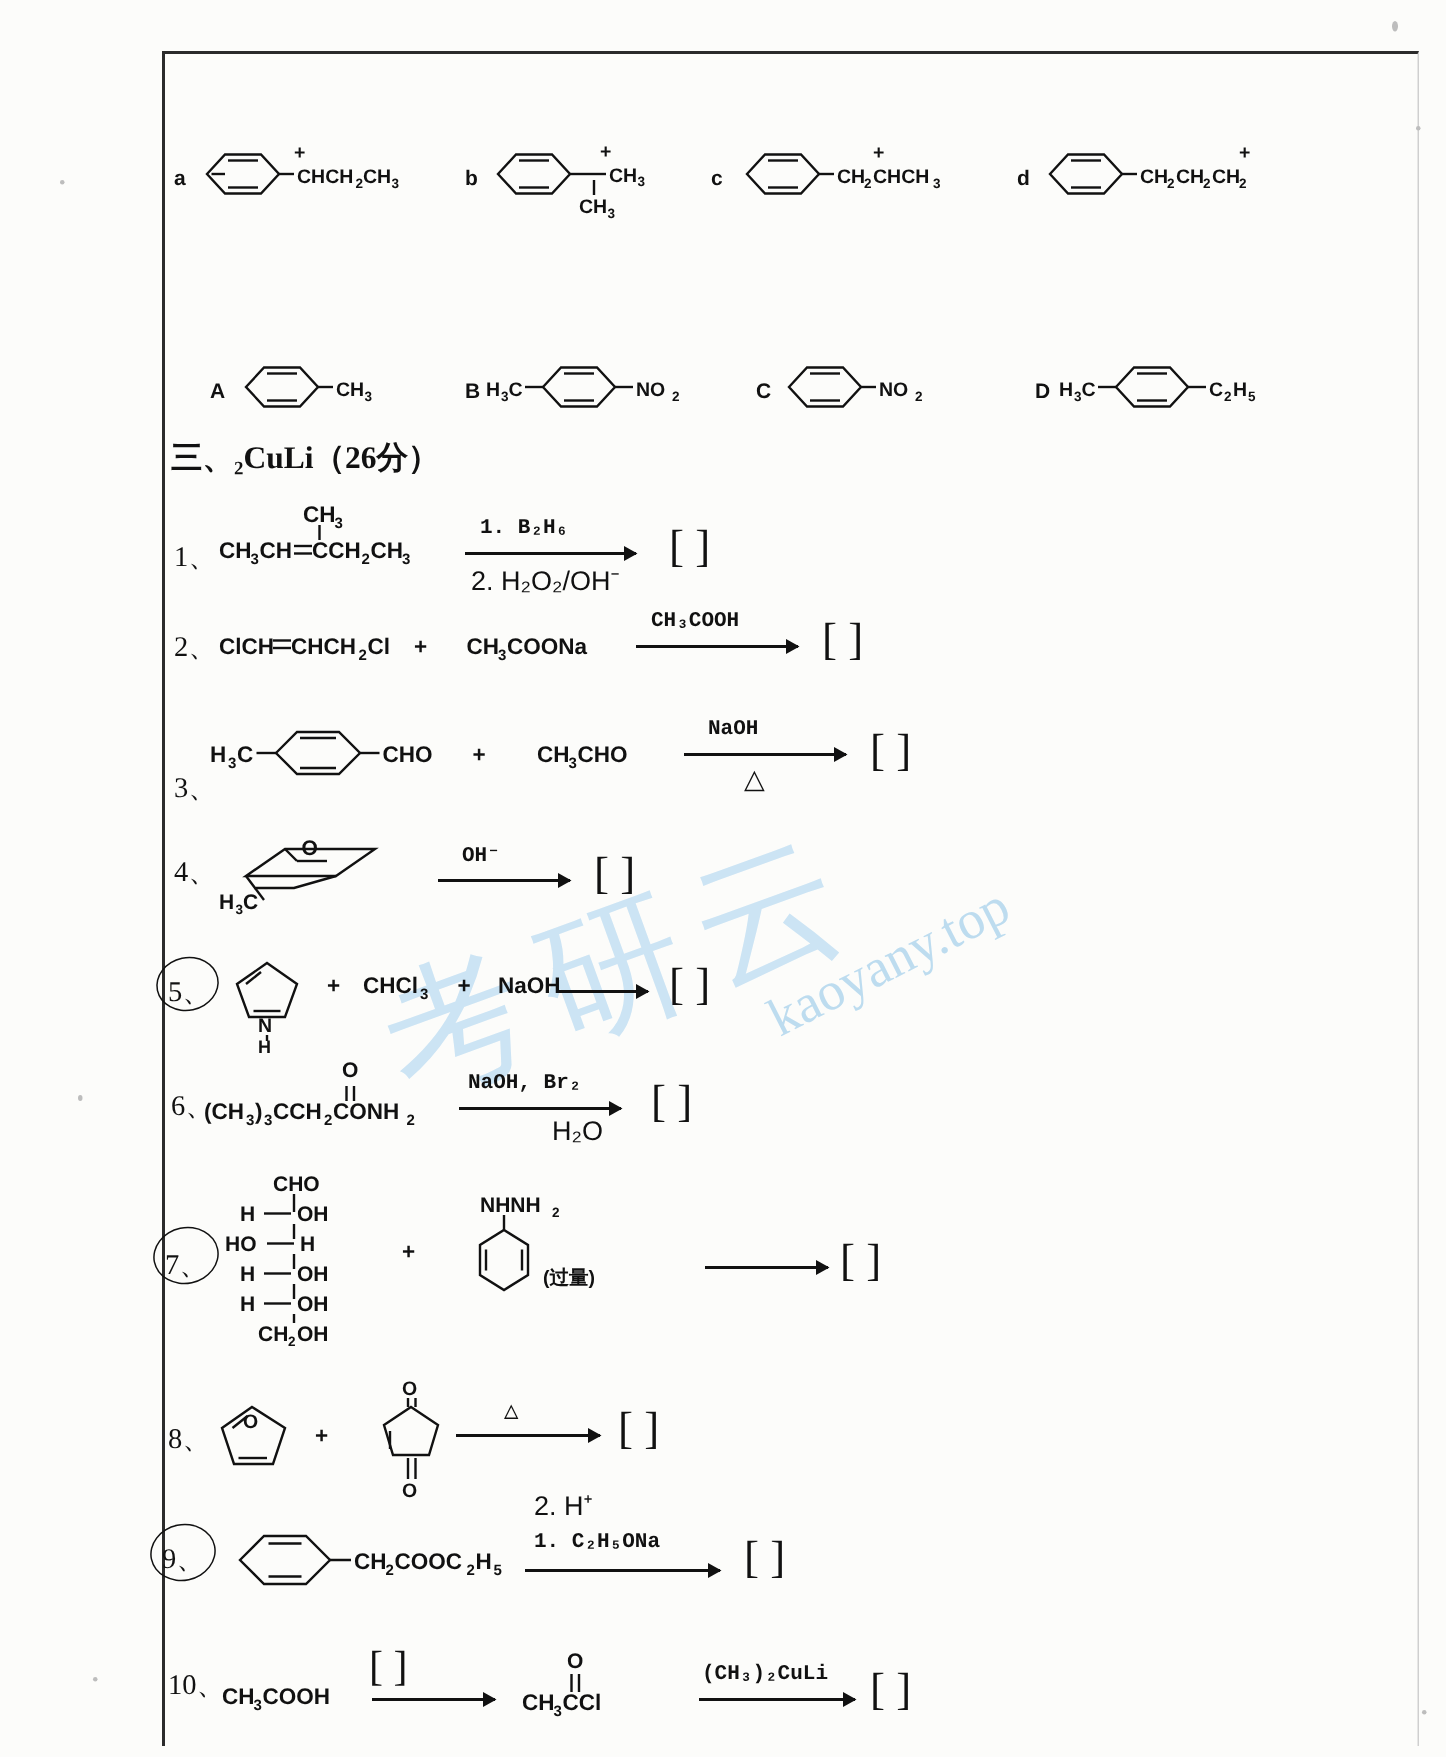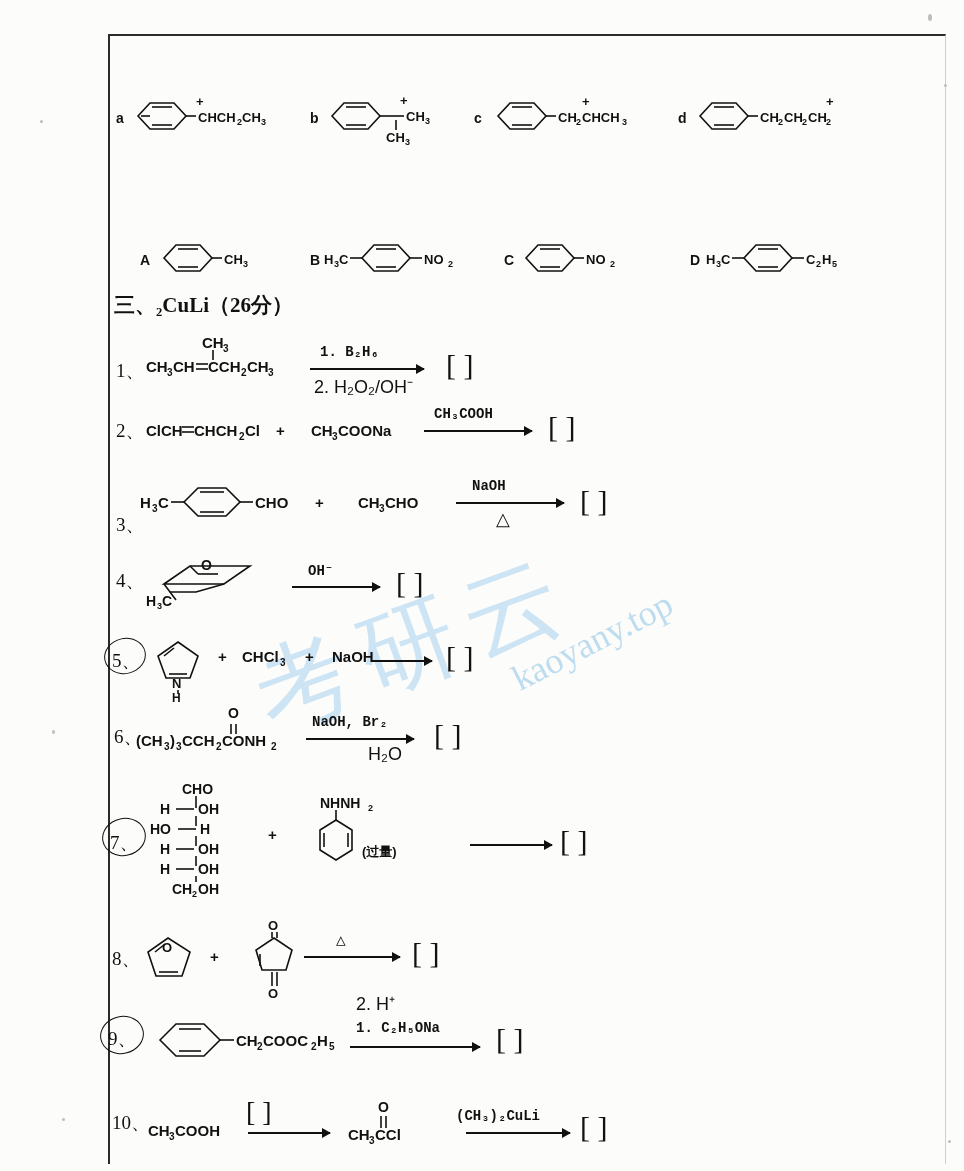--- a/index.html
+++ b/index.html
@@ -415,16 +415,16 @@
   <div class="arrow" style="left:248px;top:1132px;width:82px;"></div>
   <svg style="position:absolute;left:348px;top:1098px;" width="120" height="52">
     <text x="0" y="42" font-family="Liberation Sans" font-size="15" font-weight="bold" class="inkf">CH</text>
     <text x="21" y="46" font-family="Liberation Sans" font-size="10" font-weight="bold" class="inkf">3</text>
     <text x="27" y="42" font-family="Liberation Sans" font-size="15" font-weight="bold" class="inkf">CCl</text>
     <text x="30" y="14" font-family="Liberation Sans" font-size="14" font-weight="bold" class="inkf">O</text>
     <line class="ink" x1="33" y1="18" x2="33" y2="30"></line>
     <line class="ink" x1="38" y1="18" x2="38" y2="30"></line>
   </svg>
   <div class="arrow" style="left:466px;top:1132px;width:104px;"></div>
-  <div class="above" style="left:456px;top:1108px;">(CH₃)₂CuLi</div>
+  <div class="above" style="left:468px;top:1108px;">(CH₃)₂CuLi</div>
   <div class="bracket" style="left:580px;top:1110px;">[            ]</div>
 
 </div>
 
 </body></html>

